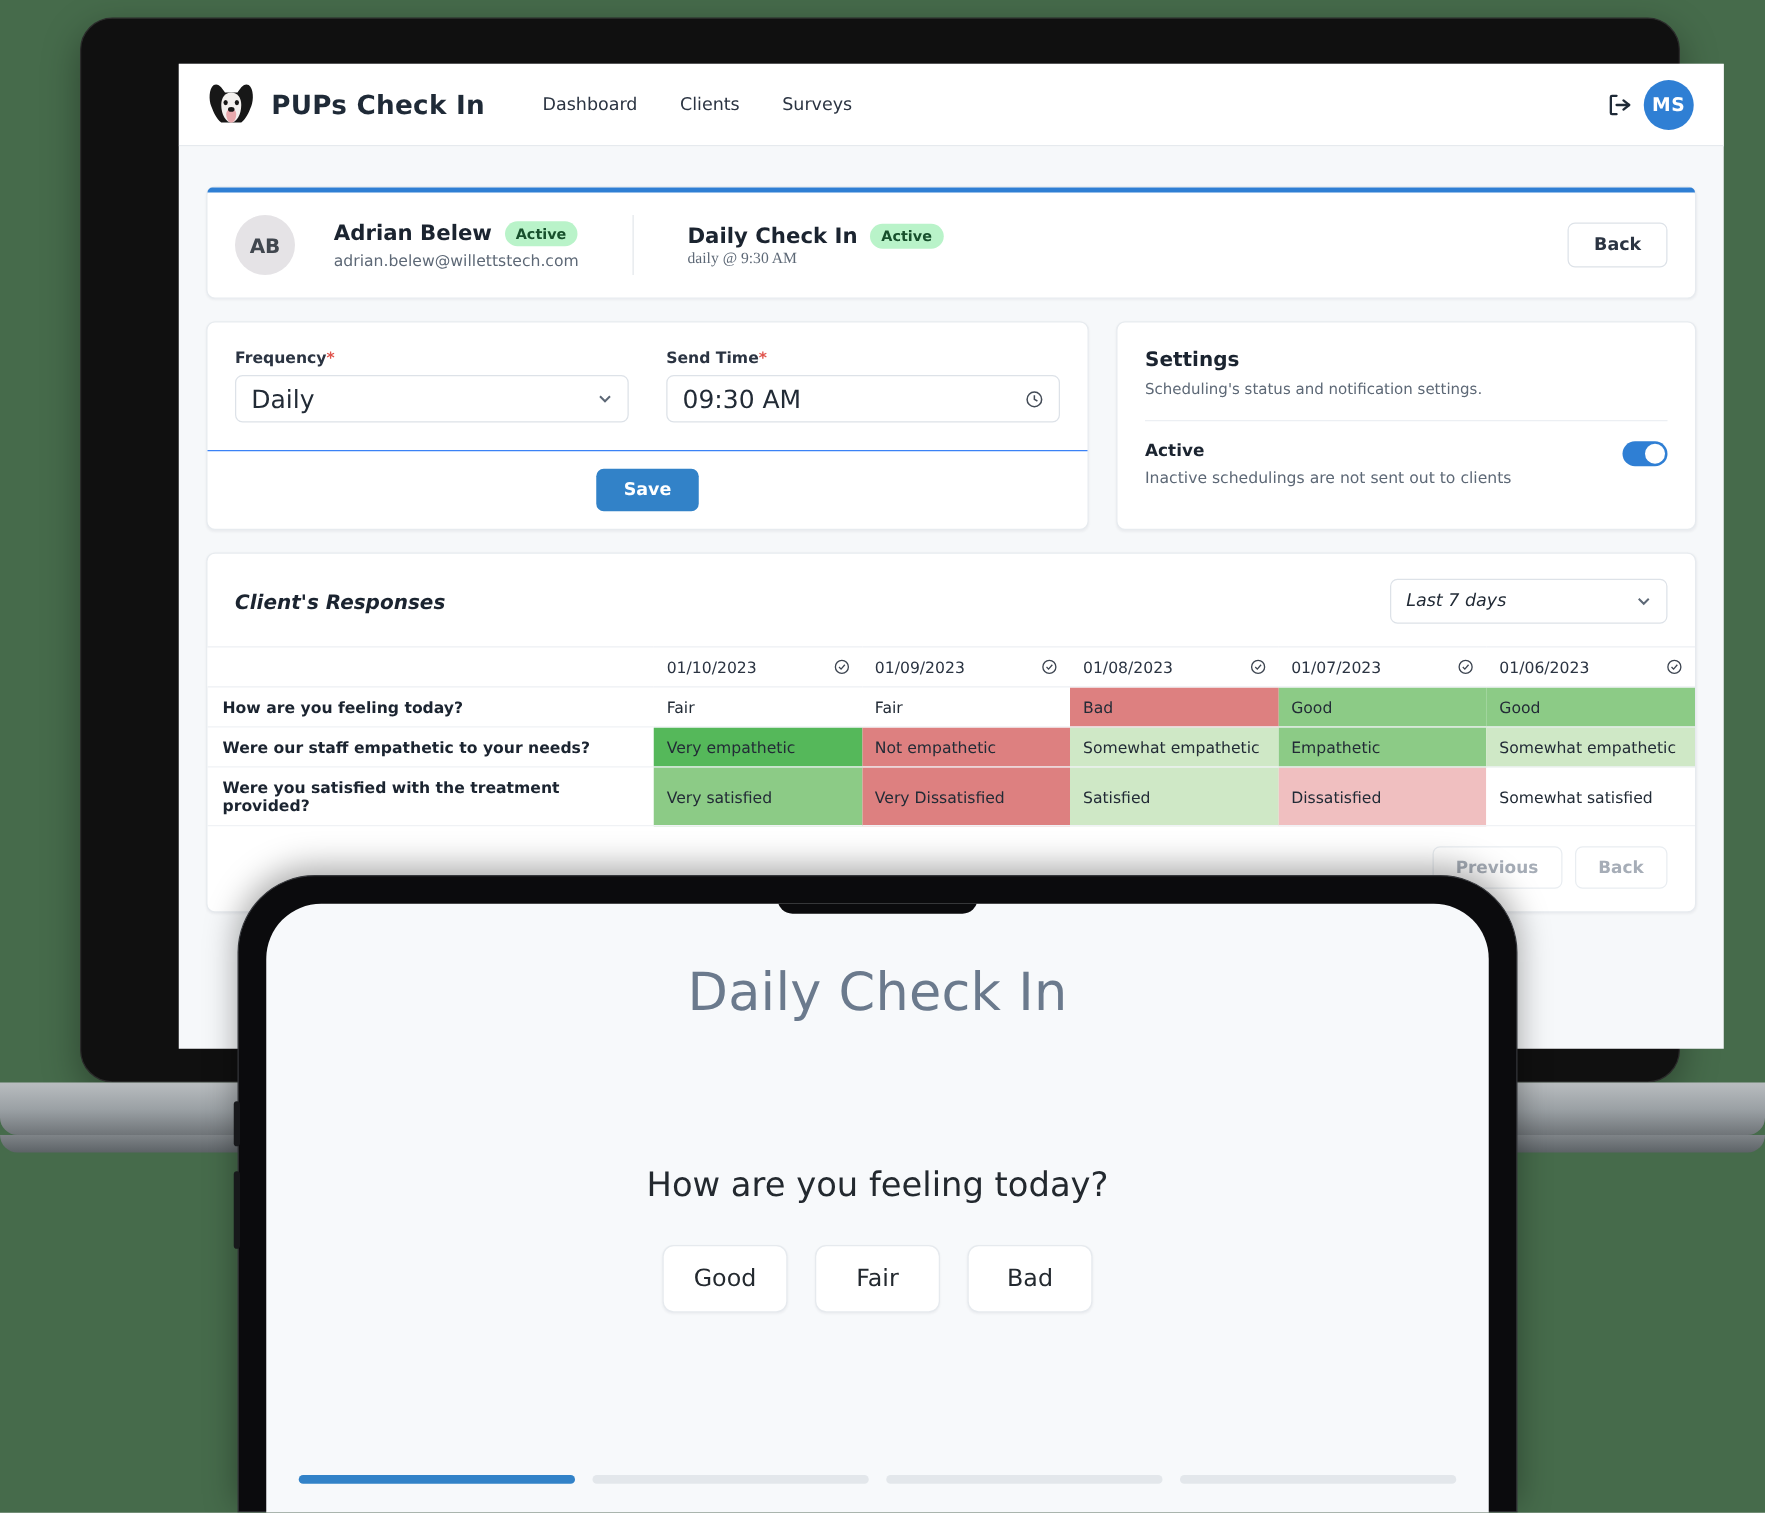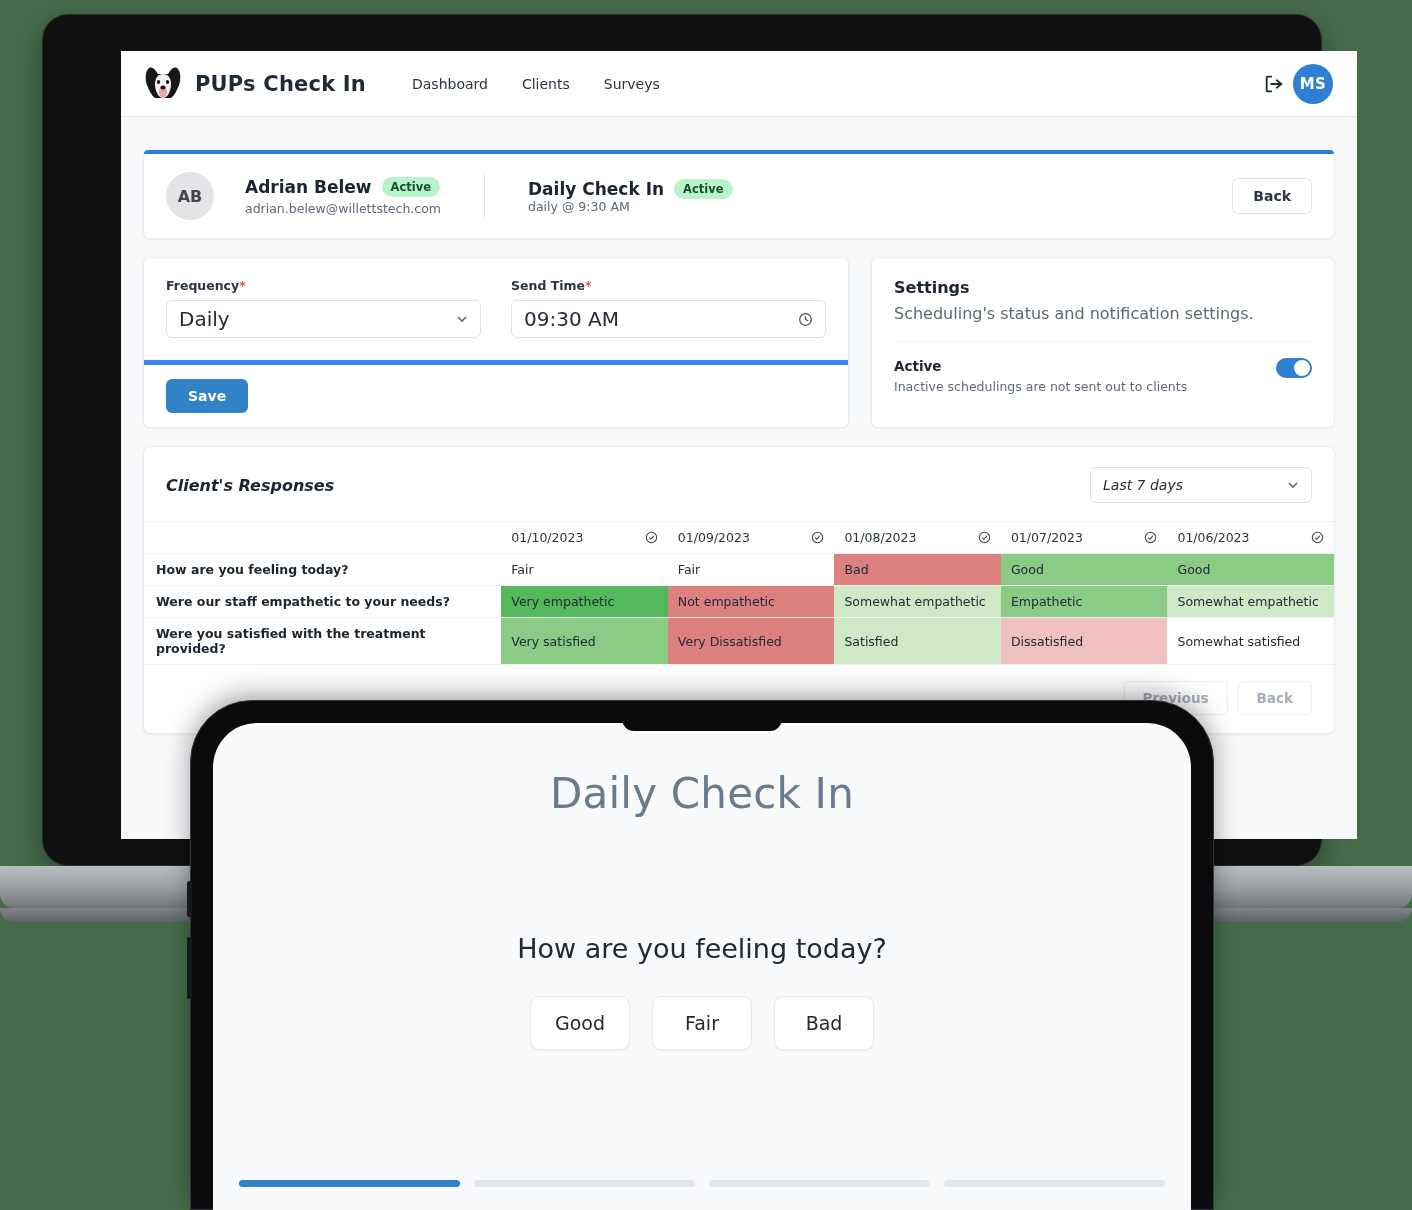--- a/index.html
+++ b/index.html
@@ -6,21 +6,21 @@
   html, body {
     width: 1412px; height: 1210px;
     font-family: "DejaVu Sans", sans-serif;
     background: #466b4b;
     overflow: hidden;
   }
   .stage { position: relative; width: 1412px; height: 1210px; }
 
   
   .laptop-lid {
-    position: absolute; left: 42px; top: 14px;
+    position: absolute; left: 64px; top: 14px;
     width: 1280px; height: 852px;
     background: #101010;
     border-radius: 26px;
     border: 1px solid #2b2b2b;
     box-shadow: 0 10px 30px rgba(0,0,0,.35);
   }
   .laptop-screen {
     position: absolute; left: 78px; top: 36px;
     width: 1236px; height: 788px;
     background: #f6f8fa;
@@ -84,21 +84,21 @@
   .client-info { margin-left: 16px; }
   .name-line { display: flex; align-items: center; gap: 10px; }
   .client-name { font-size: 17px; font-weight: 700; color: #1b2430; }
   .badge-active {
     background: #b9f3c9; color: #17502c; font-size: 11.5px;
     padding: 3px 9px; border-radius: 11px; font-weight: 600;
   }
   .client-mail { font-size: 12.5px; color: #5d6876; margin-top: 4px; }
   .vdiv { width: 1px; height: 48px; background: #e3e7ec; margin: 0 28px; }
   .survey-title { font-size: 17px; font-weight: 700; color: #1b2430; }
-  .survey-sub { font-size: 12.5px; color: #5d6876; margin-top: 0; }
+  .survey-sub { font-size: 12.5px; color: #5d6876; margin-top: 0; font-family: Liberation Serif, serif; }
   .back-btn {
     margin-left: auto; background: #fff; border: 1px solid #dde2e8;
     border-radius: 6px; padding: 9px 20px; font-size: 14px;
     color: #2b3442; font-weight: 600; cursor: pointer;
     font-family: "DejaVu Sans", sans-serif;
   }
 
   
   .mid-row { display: flex; gap: 22px; margin-bottom: 18px; }
   .form-card { width: 706px; }
@@ -108,31 +108,31 @@
   .req { color: #e0544d; }
   .control {
     position: relative; height: 38px; border: 1px solid #dde2e8;
     border-radius: 6px; background: #fff;
     display: flex; align-items: center; padding: 0 12px;
     font-size: 20px; color: #222b36;
   }
   .control .caret { position: absolute; right: 12px; width: 12px; height: 12px; color: #5d6876; }
   .control .clock { position: absolute; right: 12px; width: 15px; height: 15px; color: #444c57; }
   .form-footer {
-    border-top: 5px solid #3b82f6; padding: 14px 22px;
-    display: flex; justify-content: flex-start;
+    border-top: 1px solid #3b82f6; padding: 14px 22px;
+    display: flex; justify-content: center;
   }
   .save-btn {
     background: #3282c8; color: #fff; border: none; border-radius: 6px;
     padding: 9px 22px; font-size: 14px; font-weight: 600; cursor: pointer;
     font-family: "DejaVu Sans", sans-serif;
   }
   .settings-card { flex: 1; padding: 20px 22px; }
   .settings-title { font-size: 16px; font-weight: 700; color: #1b2430; }
-  .settings-sub { font-size: 16px; color: #5d6876; margin-top: 7px; }
+  .settings-sub { font-size: 12px; color: #5d6876; margin-top: 7px; }
   .settings-hr { height: 1px; background: #eceff3; margin: 18px 0 16px 0; }
   .active-row { display: flex; align-items: flex-start; }
   .active-label { font-size: 13.5px; font-weight: 700; color: #1b2430; }
   .active-sub { font-size: 12.5px; color: #5d6876; margin-top: 5px; }
   .toggle {
     margin-left: auto; width: 36px; height: 20px; border-radius: 10px;
     background: #2f7fd4; position: relative; flex: none; cursor: pointer;
   }
   .toggle:after {
     content: ""; position: absolute; right: 2px; top: 2px;

